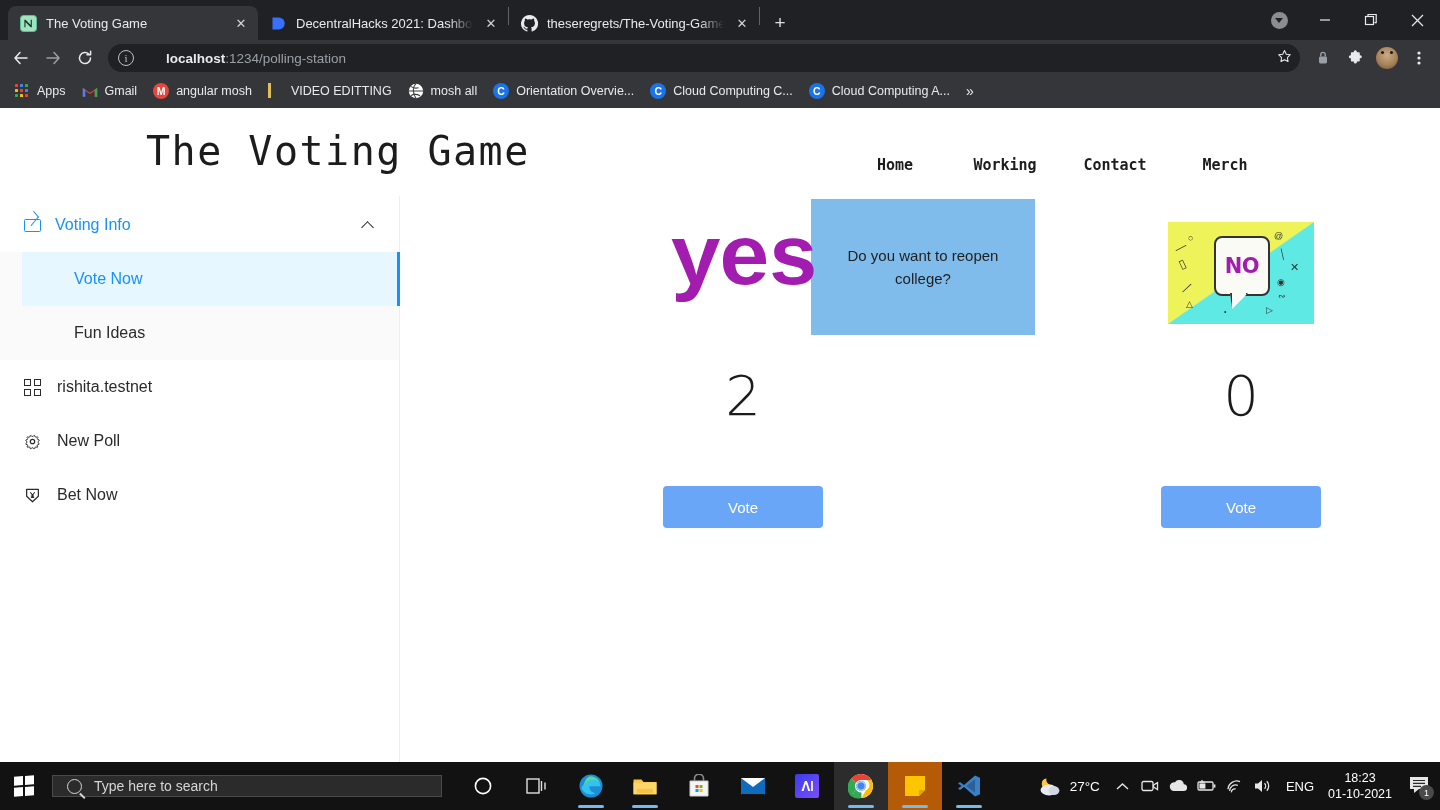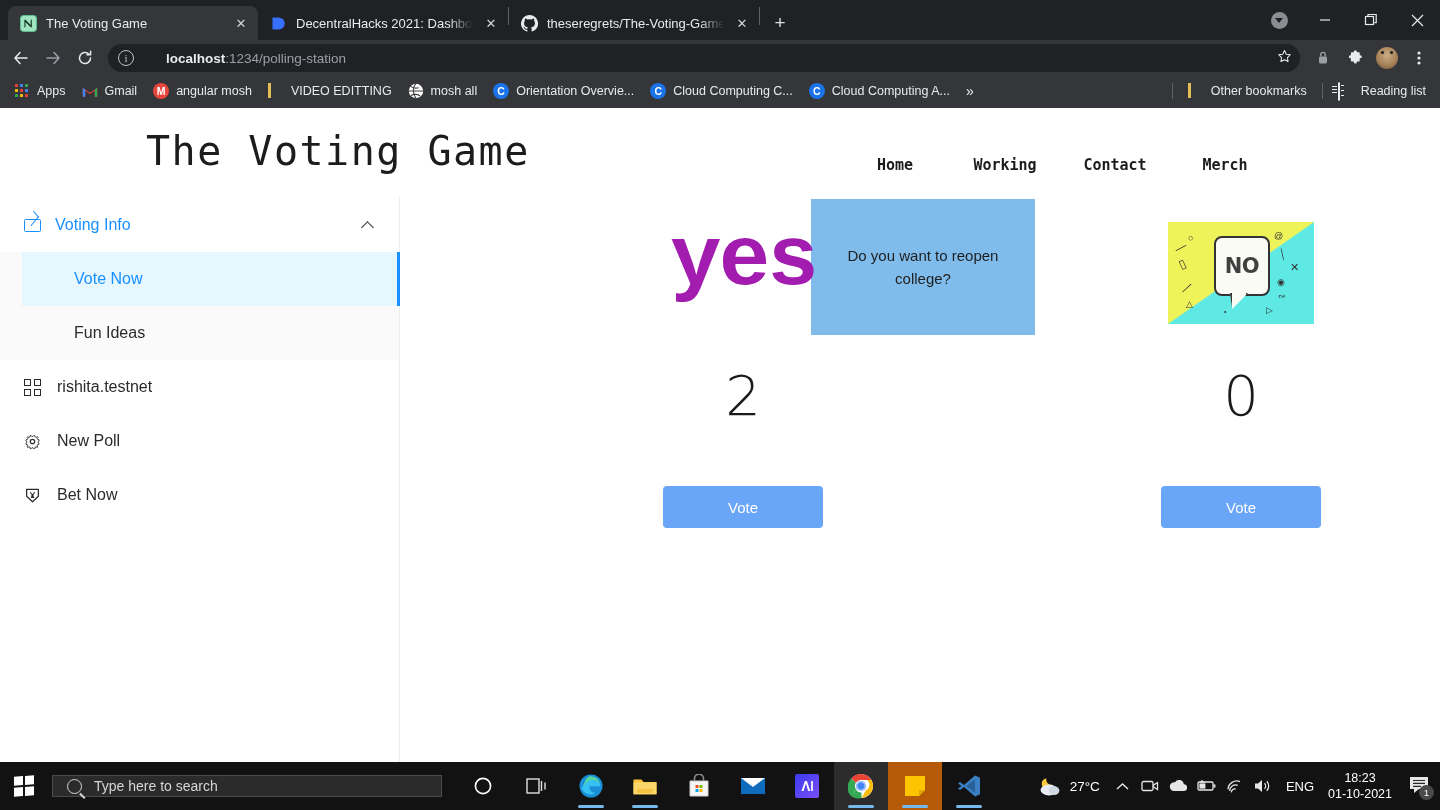--- a/index.html
+++ b/index.html
@@ -173,21 +173,21 @@
   .no-img {
     width: 146px; height: 102px; margin: 26px auto 12px; position: relative; overflow: hidden;
     background: linear-gradient(to bottom right, #eef35a 0%, #eef35a 49.6%, #5ee9e4 50.4%, #5ee9e4 100%);
   }
   .bubble {
     position: absolute; left: 46px; top: 14px; width: 56px; height: 60px;
     background: #fbfbf6; border: 2.4px solid #333; border-radius: 8px;
     display: flex; align-items: center; justify-content: center;
   }
   .bubble span {
-    font-family: "DejaVu Sans", sans-serif; font-weight: 800; font-size: 21px; color: #404040; letter-spacing: -0.5px;
+    font-family: "DejaVu Sans", sans-serif; font-weight: 800; font-size: 21px; color: #a21caf; letter-spacing: -0.5px;
   }
   .bubble::after {
     content: ""; position: absolute; left: 14px; bottom: -15px; width: 14px; height: 16px;
     background: #fbfbf6; border-right: 2.4px solid #333; border-left: 2.4px solid #333;
     clip-path: polygon(0 0, 100% 0, 12% 100%);
   }
   .spark { position: absolute; color: #333; font-size: 9px; line-height: 1; }
   .question-card {
     position: absolute; left: 411px; top: 3px; width: 224px; height: 136px;
     background: #7fbceb; color: #1f1f1f; font-size: 15px; line-height: 23px;
@@ -427,32 +427,20 @@
 
       <div class="bm">
         <span class="bm-ic">
           <span class="circ-ic" style="background:#1a73e8">C</span>
         </span>
         <span class="bm-label">Cloud Computing A...</span>
       </div>
 
       <div class="bm-overflow">»</div>
 
-      <div class="bm-right">
-        <span class="bm-divider"></span>
-        <div class="bm">
-          <span class="bm-ic"><span class="folder-ic" style="margin-top:1px"></span></span>
-          <span class="bm-label">Other bookmarks</span>
-        </div>
-        <span class="bm-divider"></span>
-        <div class="bm">
-          <span class="bm-ic"><span class="readlist-ic" style="margin-top:0.5px"></span></span>
-          <span class="bm-label">Reading list</span>
-        </div>
-      </div>
     </div>
 
     <div class="page">
 
       <div class="site-header">
         <div class="site-title">The Voting Game</div>
         <div class="site-nav">
           <a class="nav-link">Home</a>
           <a class="nav-link">Working</a>
           <a class="nav-link">Contact</a>

